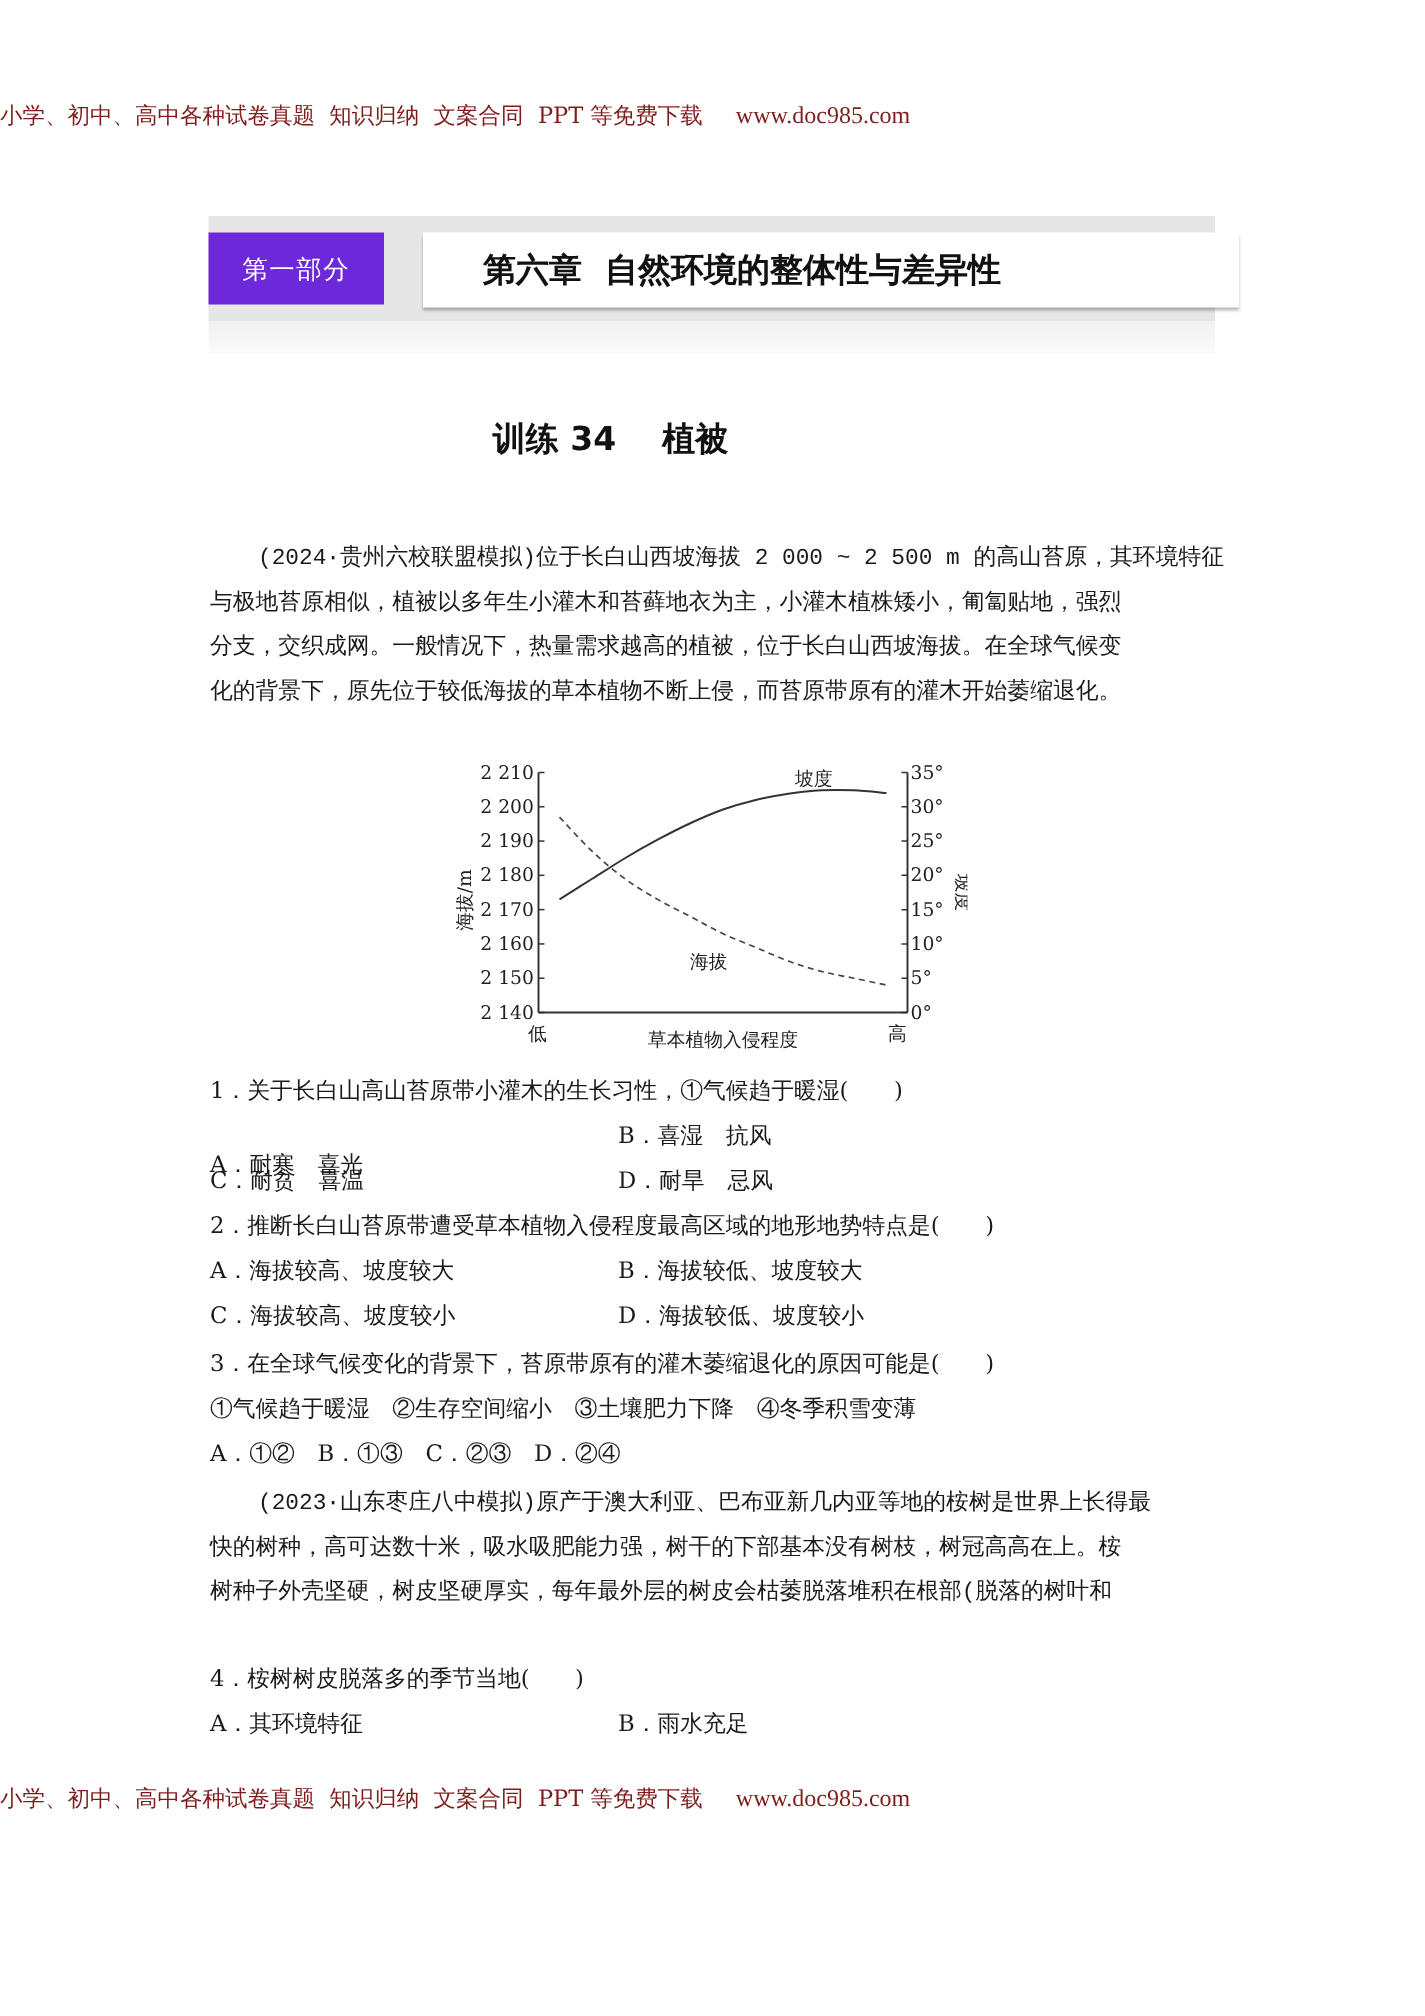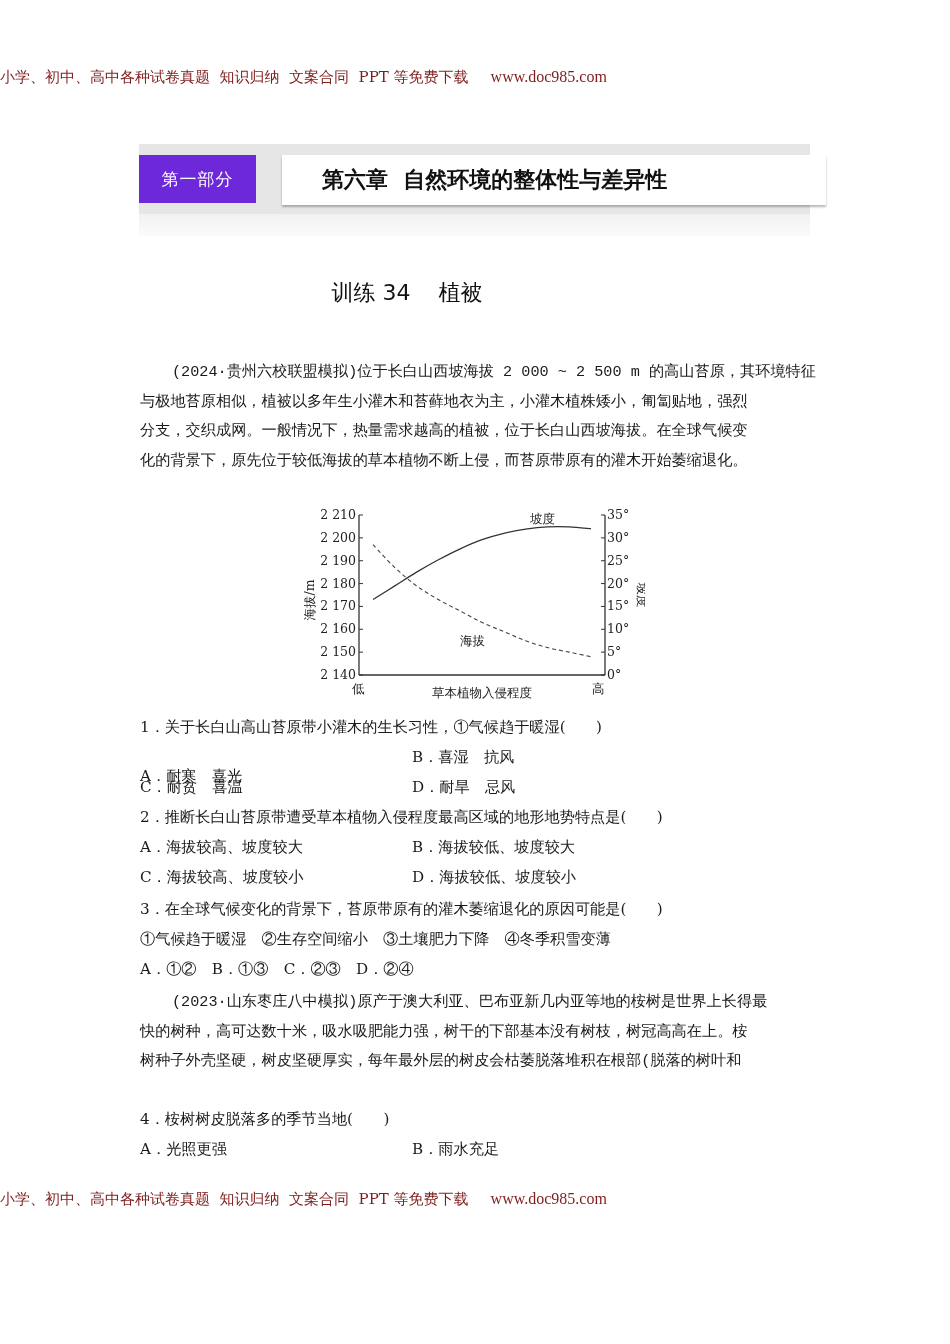--- a/index.html
+++ b/index.html
@@ -10,21 +10,21 @@
   .watermark .url { margin-left: 22px; font-family: "Liberation Serif", serif; font-size: 16px; }
   #wm-top { top: 68px; }
   #wm-bottom { top: 1190px; }
 
   .chapter-banner { position: absolute; left: 139px; top: 144px; width: 671px; height: 92px; }
   .banner-band { position: absolute; left: 0; top: 0; width: 671px; height: 70px; background: #e6e6e6; }
   .banner-band-lower { position: absolute; left: 0; top: 70px; width: 671px; height: 22px; background: linear-gradient(#f1f1f1, #fbfbfb); }
   .part-tag { position: absolute; left: 0; top: 11px; width: 117px; height: 48px; background: #6d28d9; color: #fff; font-family: "DejaVu Sans", sans-serif; font-size: 17px; display: flex; align-items: center; justify-content: center; letter-spacing: 1px; }
   .chapter-box { position: absolute; left: 127px; top: 11px; width: 544px; height: 50px; background: #ffffff; box-shadow: 0 2px 2px rgba(0,0,0,0.28); display: flex; align-items: center; padding-left: 40px; font-weight: bold; font-size: 22px; color: #111; white-space: pre; margin-left: 16px; }
 
-  .lesson-title { position: absolute; left: 0; width: 814px; top: 278px; text-align: center; font-family: "DejaVu Sans", sans-serif; font-weight: normal; font-size: 22px; white-space: pre; color: #111; }
+  .lesson-title { position: absolute; left: 0; width: 814px; top: 278px; text-align: center; font-family: "DejaVu Sans", sans-serif; font-weight: bold; font-size: 22px; white-space: pre; color: #111; }
 
   .para { position: absolute; left: 140px; width: 678px; font-size: 15.2px; line-height: 29.5px; text-align: justify; color: #1a1a1a; font-family: Liberation Mono, monospace; }
   .para .line { display: block; white-space: nowrap; }
   .para .indent { padding-left: 32px; }
   #intro1 { top: 358px; }
   #intro2 { top: 988px; }
 
   .q-block { position: absolute; left: 140px; width: 680px; font-size: 15.2px; color: #1a1a1a; }
   .q-line { position: absolute; left: 0; white-space: pre; line-height: 22px; }
   .opt { position: absolute; white-space: pre; line-height: 22px; }
@@ -132,17 +132,17 @@
 </div>
 
 <div class="para" id="intro2">
   <span class="line indent">(2023·山东枣庄八中模拟)原产于澳大利亚、巴布亚新几内亚等地的桉树是世界上长得最</span>
   <span class="line">快的树种，高可达数十米，吸水吸肥能力强，树干的下部基本没有树枝，树冠高高在上。桉</span>
   <span class="line">树种子外壳坚硬，树皮坚硬厚实，每年最外层的树皮会枯萎脱落堆积在根部(脱落的树叶和</span>
 </div>
 
 <div class="q-block" style="top:1108px;">
   <div class="q-line" style="top:0;"><span>4．</span><span>桉树树皮脱落多的季节当地(　　)</span></div>
-  <div class="opt" style="top:30px; left:0;">A．光照更强</div>
+  <div class="opt" style="top:30px; left:0;">A．其环境特征</div>
   <div class="opt" style="top:30px; left:272px;">B．雨水充足</div>
 </div>
 
 <div class="watermark" id="wm-bottom"><span>小学、初中、高中各种试卷真题  知识归纳  文案合同  PPT 等免费下载</span><span class="url">www.doc985.com</span></div>
 
 </body></html>

